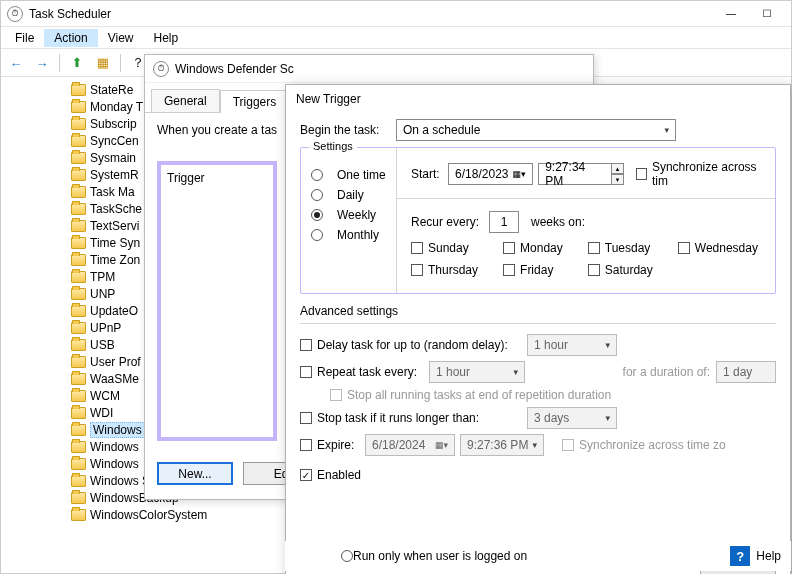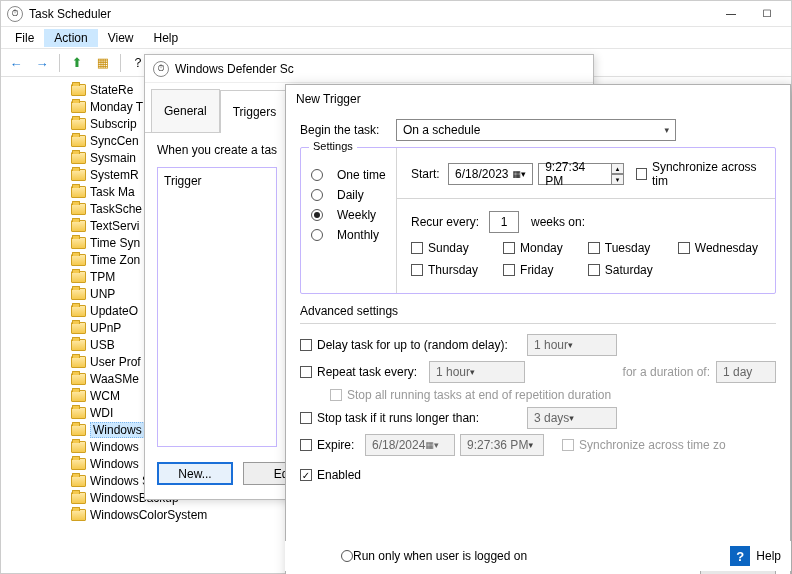--- a/index.html
+++ b/index.html
@@ -94,28 +94,28 @@
   }
   .props-title {
     height: 28px; display: flex; align-items: center;
     padding: 0 8px; background: #fff; border-bottom: 1px solid #eee;
   }
   .tab-strip {
     display: flex; padding: 6px 6px 0 6px;
     border-bottom: 1px solid #ccc;
   }
   .tab {
-    padding: 14px 12px; border: 1px solid #ccc; border-bottom: none;
+    padding: 4px 12px; border: 1px solid #ccc; border-bottom: none;
     margin-right: 0; background: #f7f7f7; font-size: 12px;
   }
   .tab.active { background: #fff; position: relative; top: 1px; }
   .props-body { padding: 10px 12px; font-size: 12px; }
   .trigger-list {
-    margin-top: 10px;
-    border: 1px solid #c4b5fd;
+    margin-top: 24px;
+    border: 4px solid #c4b5fd;
     width: 120px; height: 280px;
     padding: 6px;
   }
   .props-buttons {
     position: absolute; left: 12px; bottom: 14px;
     display: flex; gap: 10px;
   }
   .btn {
     min-width: 76px; height: 23px;
     border: 1px solid #999; background: #eee;
@@ -187,21 +187,21 @@
     font-size: 10px; margin-right: 5px;
   }
   .cb.checked::after { content: "✓"; font-size: 10px; }
   .cb.disabled { border-color: #bbb; }
   .days-grid { display: grid; grid-template-columns: repeat(4, auto); gap: 8px 16px; margin-top: 8px; }
   .day-cell { display: flex; align-items: center; font-size: 12px; }
   .adv-title { margin: 10px 0 8px 0; }
   .adv-row { display: flex; align-items: center; margin: 5px 0; font-size: 12px; }
   .combo-dis {
     height: 22px; border: 1px solid #bbb; background: #f2f2f2; color: #666;
-    display: inline-flex; align-items: center; 
+    display: inline-flex; align-items: center; justify-content: space-between;
     padding: 0 6px; font-size: 12px;
   }
   .label-dis { color: #999; }
   .dlg-footer {
     height: 40px; border-top: 1px solid #e7e7e7;
     display: flex; align-items: center; justify-content: flex-end;
     padding: 0 14px;
   }
   .dlg-ok {
     min-width: 76px; height: 23px;

